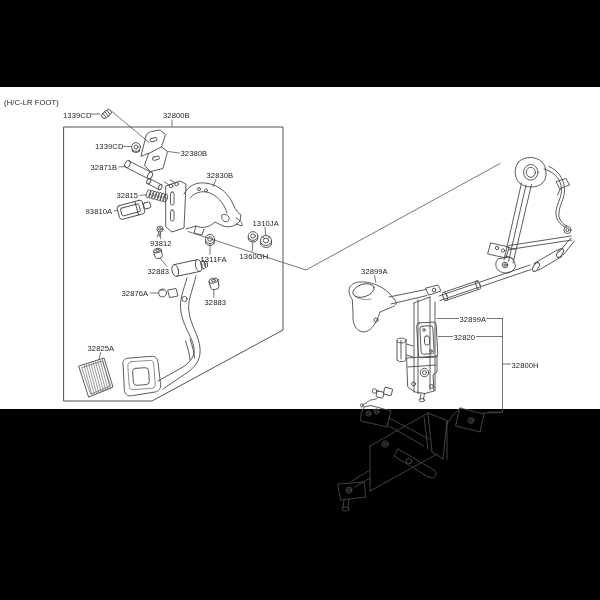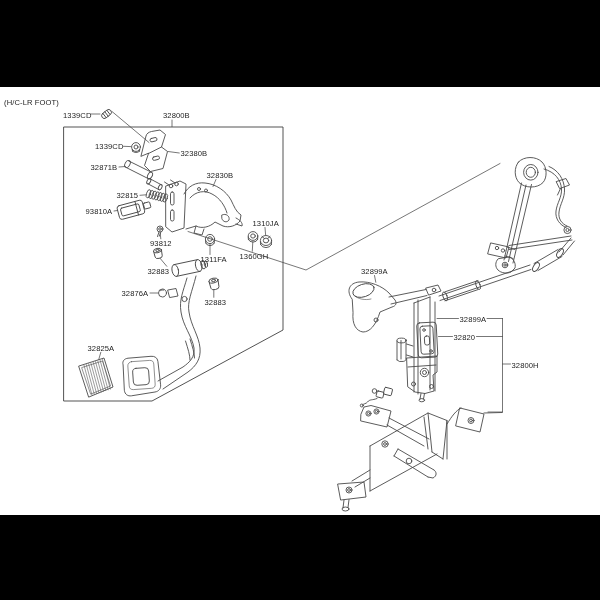--- a/index.html
+++ b/index.html
@@ -1,17 +1,17 @@
 <!DOCTYPE html>
 <html style="--bar: #000000; --paper: #ffffff; --line: #4a4a4a; --text: #1c1c1c;"><head>
 <meta charset="utf-8">
 <style>
   html,body{margin:0;padding:0;background:#000;}
   #stage{position:relative;width:600px;height:600px;background:var(--bar,#000);overflow:hidden;margin:0 auto;}
-  #canvas{position:absolute;left:0;top:87px;width:600px;height:428px;background:var(--paper,#fff);}
+  #canvas{position:absolute;left:0;top:87px;width:600px;height:322px;background:var(--paper,#fff);}
   svg{display:block;}
   .lbl{font-family:"Liberation Sans","DejaVu Sans",sans-serif;font-size:7.6px;letter-spacing:.1px;}
 </style>
 </head>
 <body>
 
 <div id="stage">
   <div style="position:absolute;left:0;top:0;width:600px;height:87px;"></div>
   <div id="canvas">
     <svg width="600" height="425" viewBox="0 87 600 425">

